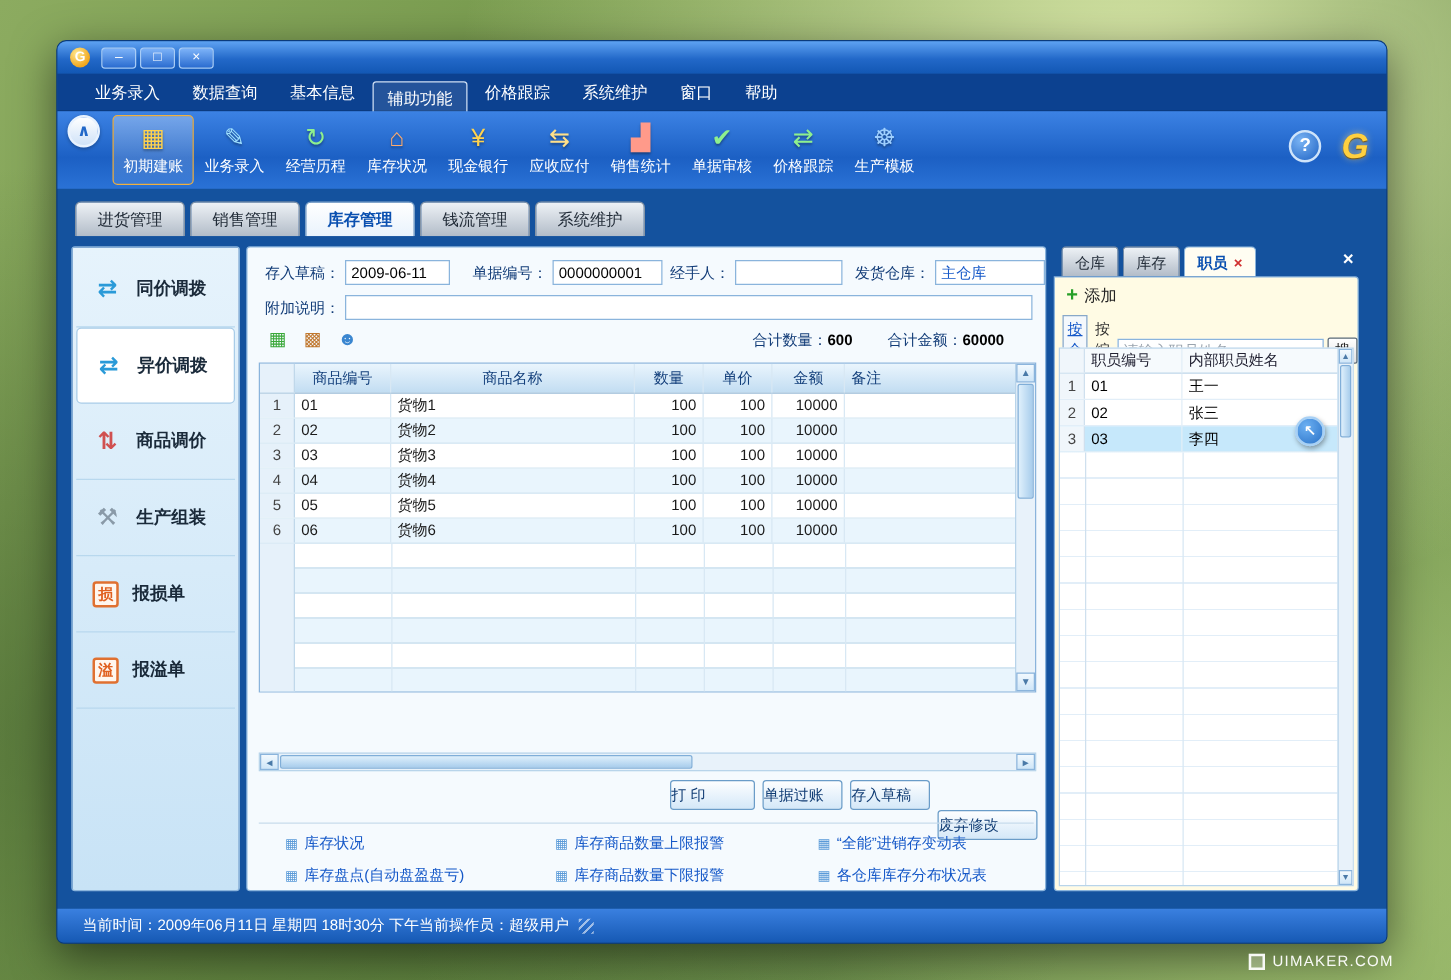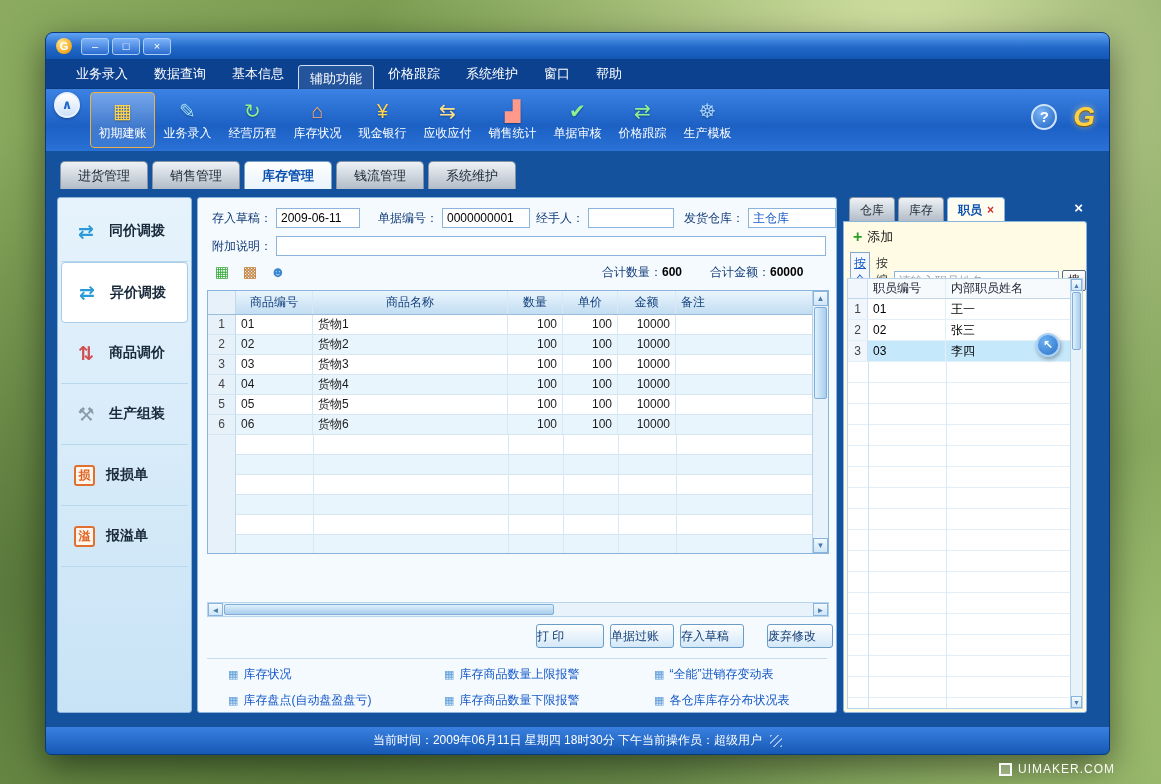--- a/index.html
+++ b/index.html
@@ -146,21 +146,21 @@
   .rc-name { flex: 1; border-right: none; }
   .rempty { position: relative; height: 360px; margin-right: 12px;
     background: repeating-linear-gradient(to bottom, #ffffff 0 20px, #e2eef8 20px 21px); }
   .rvscroll { position: absolute; top: 0; right: 0; bottom: 0; width: 12px; background: #e8f2fa; border-left: 1px solid #b8d4ea; }
   .rvscroll .sarrow { height: 12px; font-size: 7px; line-height: 11px; }
   .cursor-badge { position: absolute; top: 54px; right: 22px; width: 24px; height: 24px; border-radius: 50%;
     background: radial-gradient(circle at 35% 30%, #6cb0f2, #2a72c8); border: 2px solid #a8d0f4;
     color: #fff; font-size: 12px; font-weight: bold; text-align: center; line-height: 21px; box-shadow: 1px 2px 4px rgba(0,0,0,.35); }
   
   .statusbar { position: absolute; left: 0; right: 0; bottom: 0; height: 27px; display: flex; align-items: center;
-    justify-content: center; padding: 0 2px; background: linear-gradient(#3a80e0, #1659b4);
+    justify-content: flex-start; padding: 0 20px; background: linear-gradient(#3a80e0, #1659b4);
     border-radius: 0 0 5px 5px; color: #fff; font-size: 12px; }
   .grip { width: 12px; height: 12px; margin-left: 8px;
     background: repeating-linear-gradient(135deg, rgba(255,255,255,.8) 0 2px, transparent 2px 5px); opacity: .7; }
   .status-right { display: flex; align-items: center; }
   
   .watermark { position: absolute; right: 46px; bottom: 8px; display: flex; align-items: center; gap: 6px;
     color: #fff; font-size: 12px; letter-spacing: 1px; opacity: .95; }
   .wm-icon { width: 13px; height: 13px; border: 2px solid #fff; background: rgba(255,255,255,.25); }
   
   .ic-gold { color: #ffd34e; } .ic-cyan { color: #9fe0ff; } .ic-green { color: #8ef08e; }
@@ -392,21 +392,21 @@
 
         <div class="hscroll">
           <span class="harrow left">◄</span>
           <span class="hthumb"></span>
           <span class="harrow right">►</span>
         </div>
 
         <span class="abtn" style="left:338px;width:68px;">打 印</span>
         <span class="abtn" style="left:412px;width:64px;">单据过账</span>
         <span class="abtn" style="left:482px;width:64px;">存入草稿</span>
-        <span class="abtn" style="left:569px;width:66px;">废弃修改</span>
+        <span class="abtn" style="left:552px;width:80px;margin-top:24px;">废弃修改</span>
 
         <div class="divider"></div>
 
         <div class="rlink" style="top:468px;left:30px;">
           <span class="licon">▦</span>
           <span>库存状况</span>
         </div>
         <div class="rlink" style="top:468px;left:246px;">
           <span class="licon">▦</span>
           <span>库存商品数量上限报警</span>

